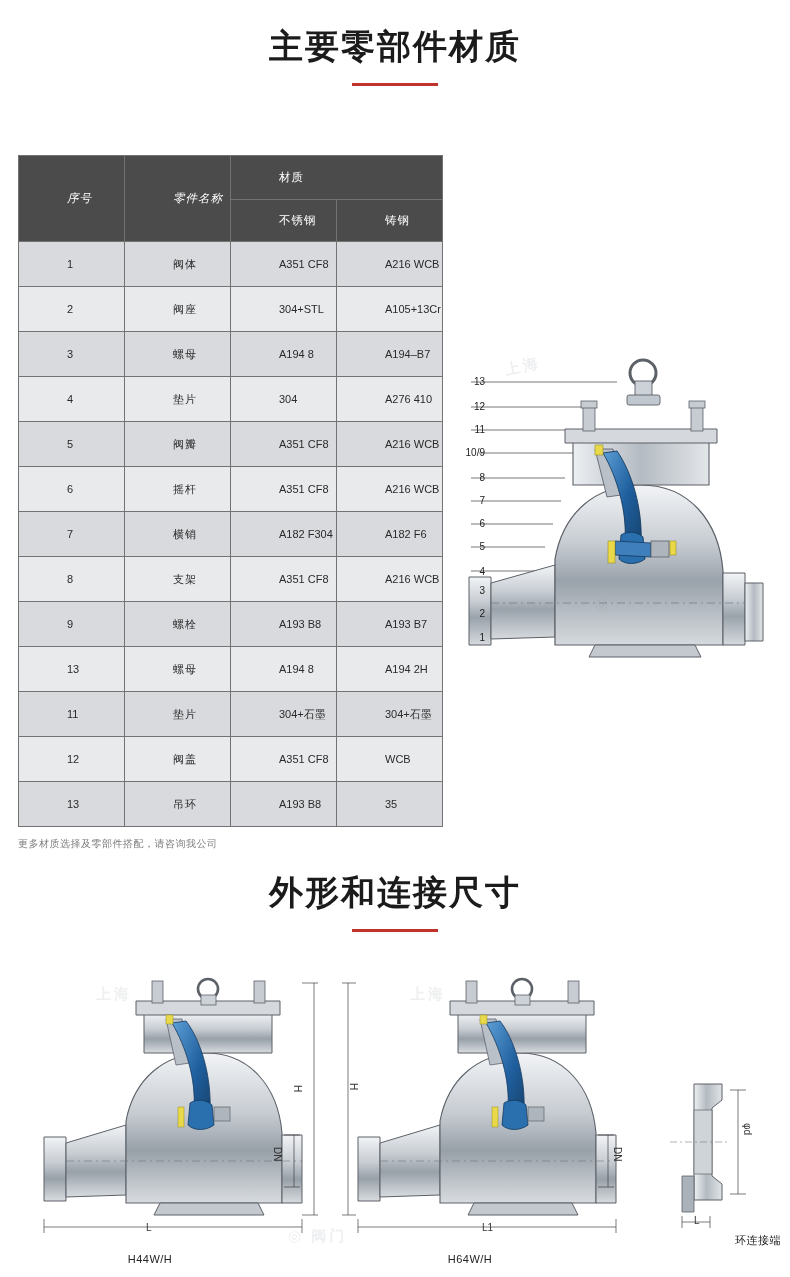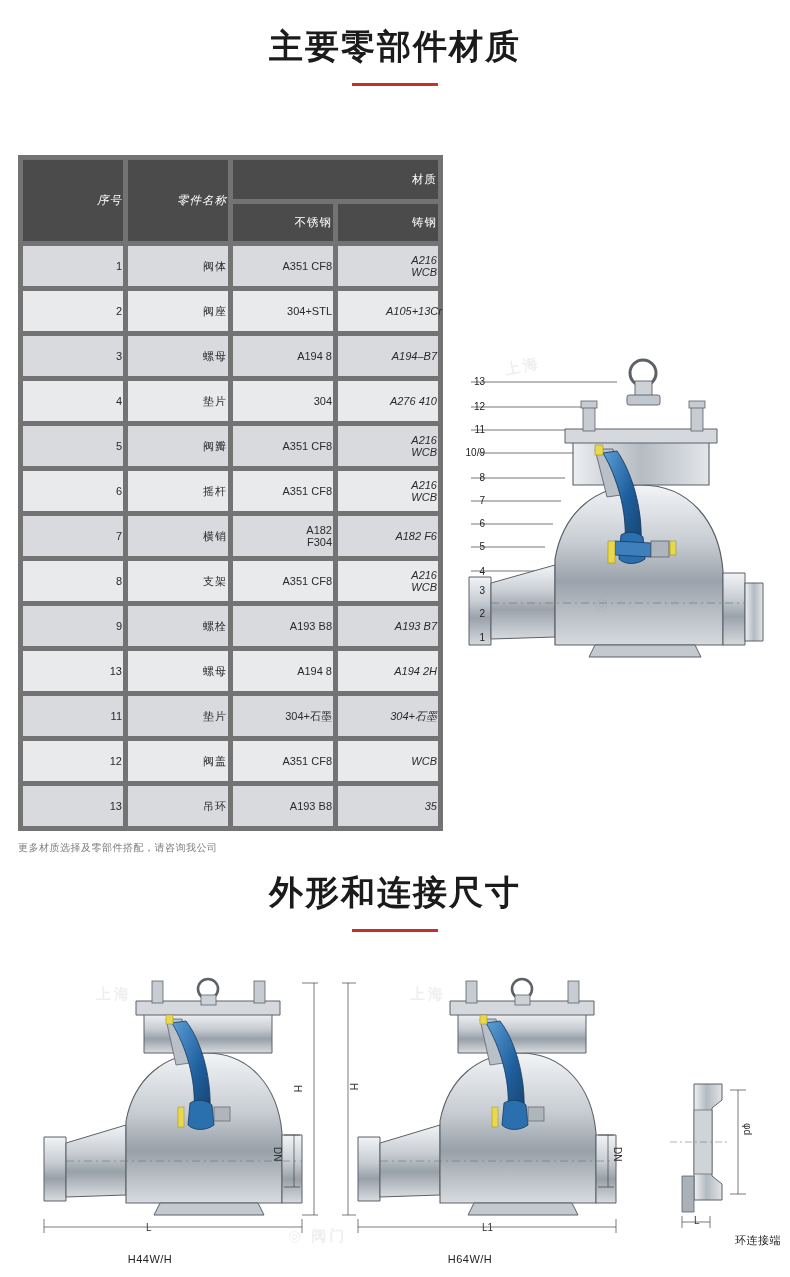--- a/index.html
+++ b/index.html
@@ -41,22 +41,22 @@
     left: 18px;
     top: 155px;
     width: 425px;
   }
   table.mat {
     border-collapse: collapse;
     width: 425px;
     table-layout: fixed;
   }
   table.mat th, table.mat td {
-    border: 5px solid #737373;
-    text-align: right;
+    border: 1px solid #737373;
+    text-align: left;
     vertical-align: middle;
     font-size: 11px;
     color: #2a2a2a;
     padding-left: 48px;
   }
   table.mat thead th {
     background: #4b4b4b;
     color: #ffffff;
     font-weight: normal;
     font-size: 11.5px;
@@ -64,21 +64,21 @@
   }
   table.mat thead th.tall { height: 86px; font-style: italic; }
   table.mat thead th.top { height: 44px; }
   table.mat thead th.sub { height: 42px; }
   table.mat tbody td { height: 45px; }
   tbody tr.odd td { background: #d8dadd; }
   tbody tr.even td { background: #e9eaec; }
   td.c-no { width: 55px; }
   td.c-name { width: 110px; letter-spacing: 1px; margin-top: 29px; }
   td.c-ss { width: 130px; }
-  td.c-cs { width: 130px; font-style: italic; }
+  td.c-cs { width: 130px; }
   .note {
     font-size: 10px;
     color: #7d7d7d;
     text-align: left;
     padding: 10px 6px 0 0;
     letter-spacing: 0.5px;
   }
 
   
   .fig1 {

